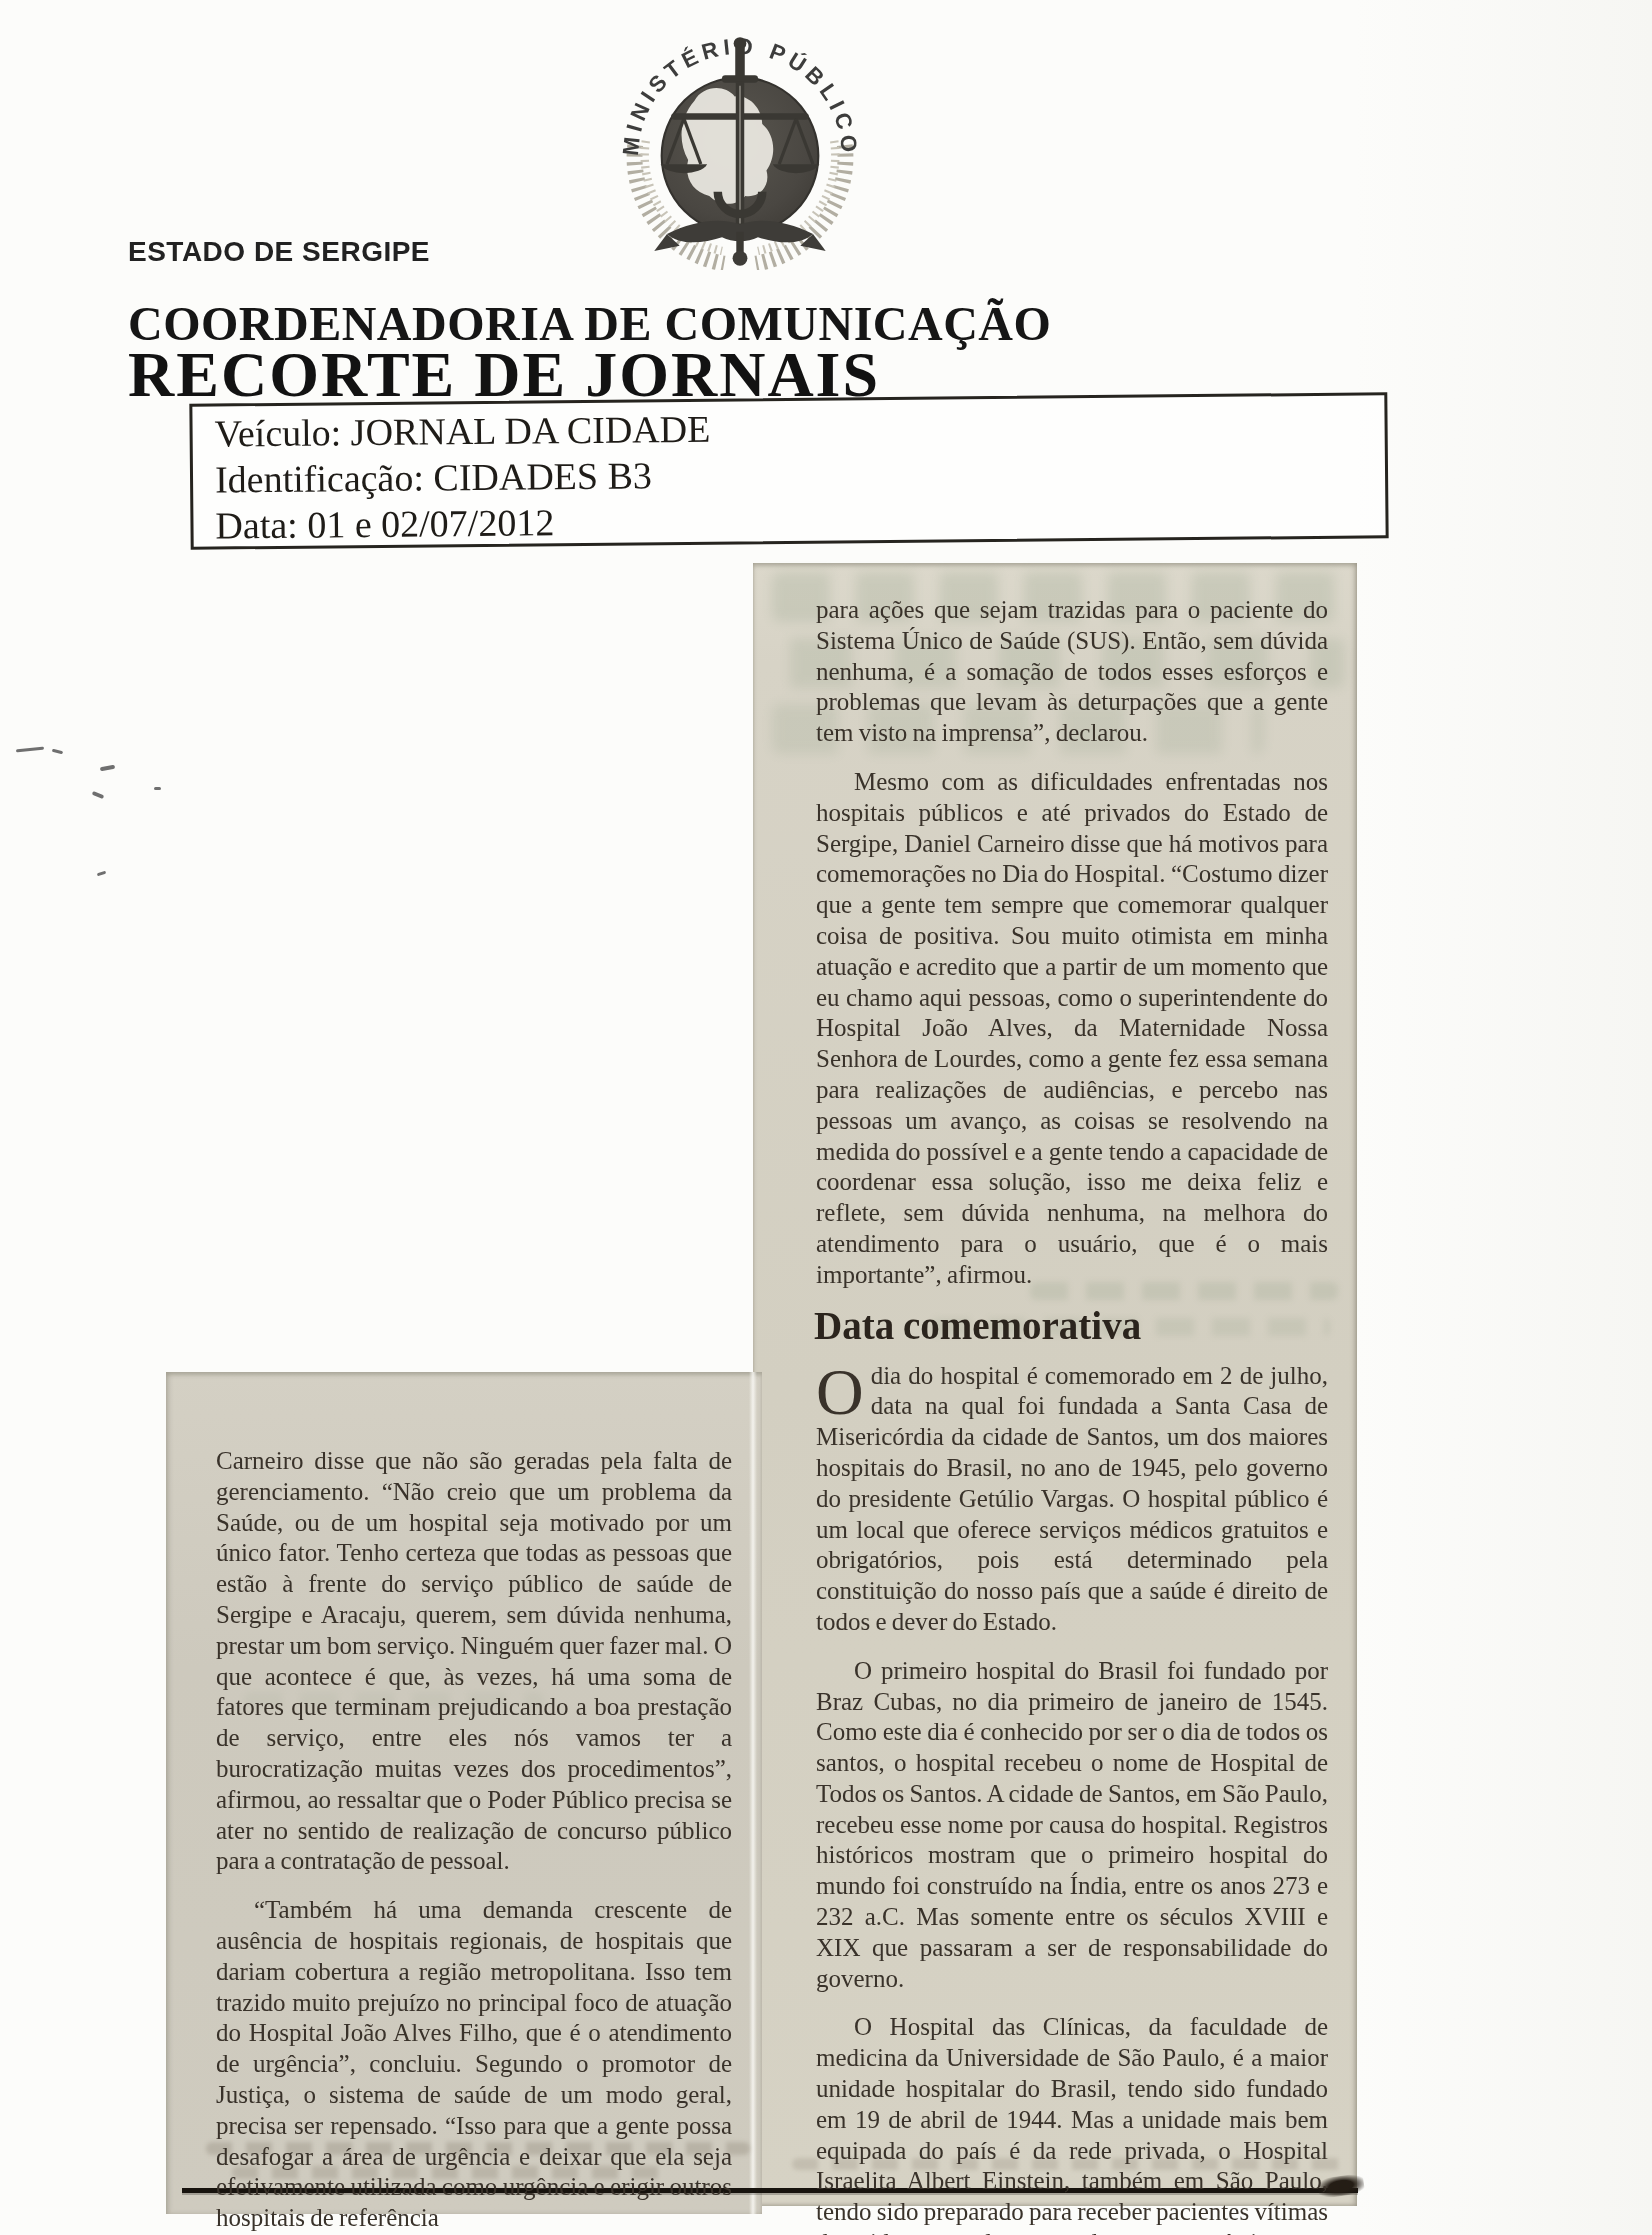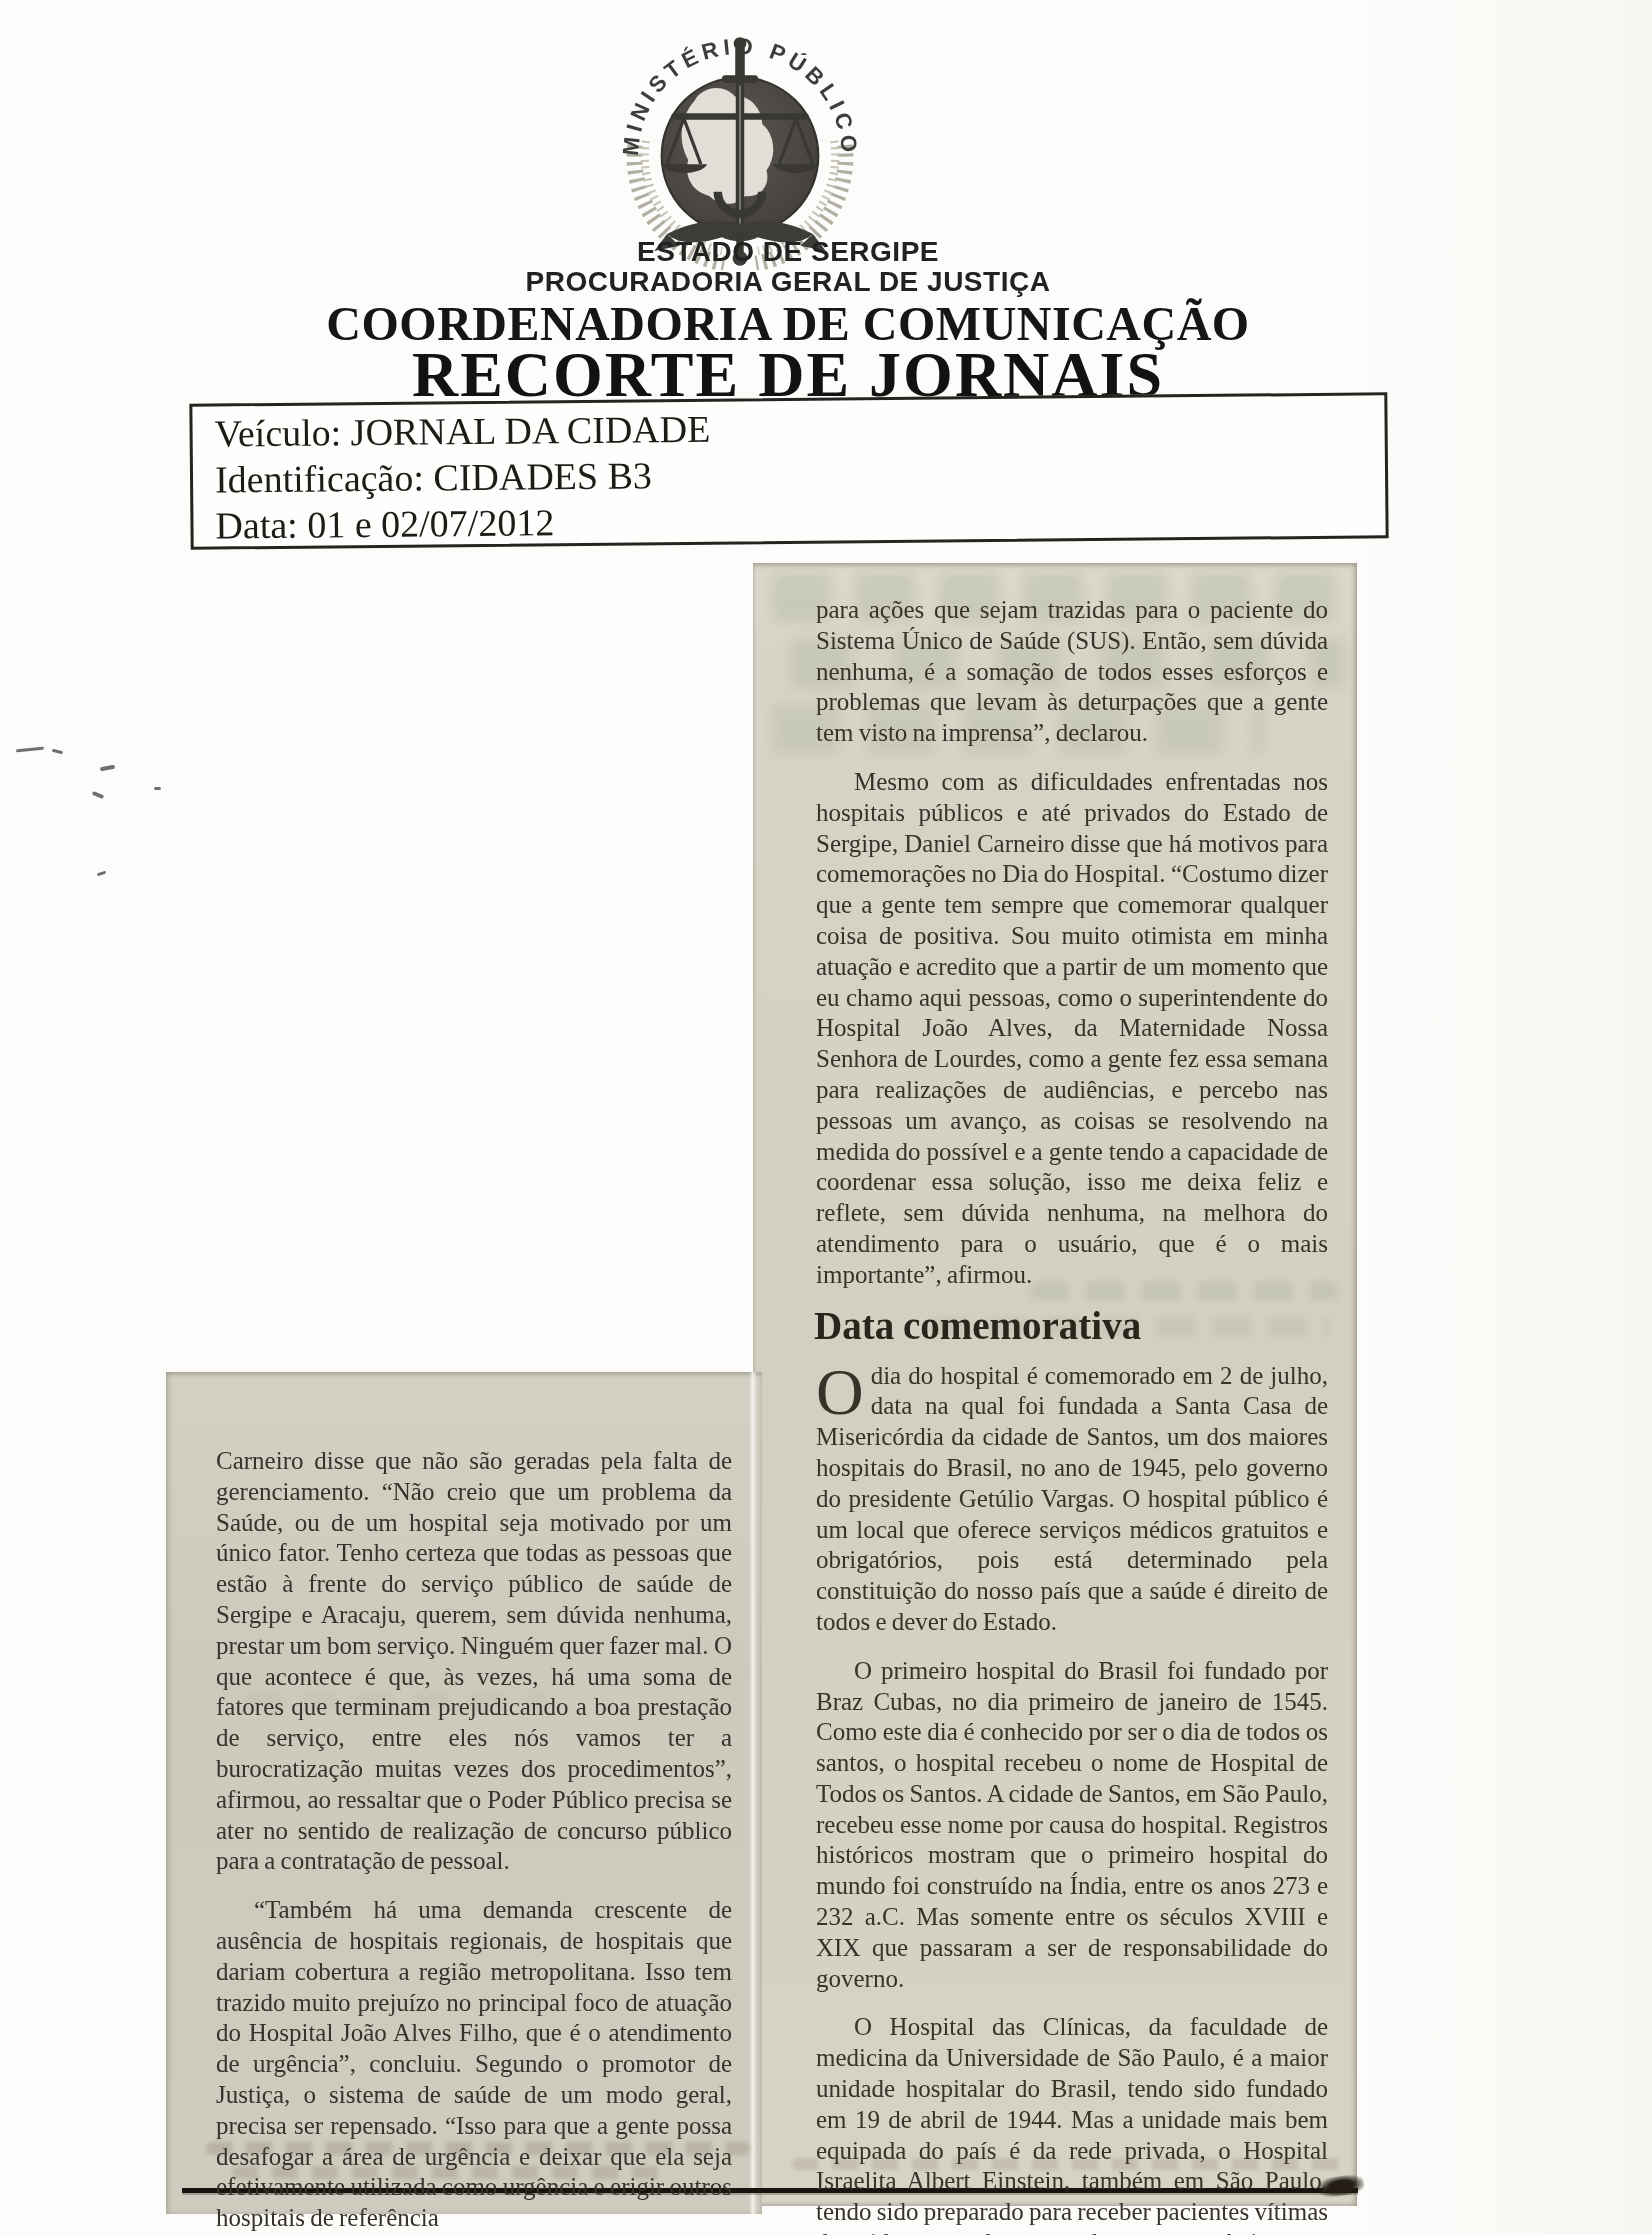--- a/index.html
+++ b/index.html
@@ -7,21 +7,21 @@
   .page{
     position:relative;
     width:1652px;height:2235px;
     margin:0 auto;
     background:linear-gradient(90deg,#fcfcfa 0%,#fcfcfa 82%,#f6f6f3 100%);
     overflow:hidden;
     font-family:"Liberation Serif",serif;
   }
   
   .logo-wrap{position:absolute;left:618px;top:16px;width:244px;height:232px;}
-  .header-block{position:absolute;left:138px;width:1300px;text-align:center;color:#1c1c1c;}
+  .header-block{position:absolute;left:128px;width:1300px;text-align:left;color:#1c1c1c;}
   .org-line{font-family:"Liberation Sans",sans-serif;font-weight:700;font-size:28px;letter-spacing:.5px;color:#222;}
   .org1{top:236px;}
   .org2{top:266px;}
   .dept-line{top:296px;font-family:"Liberation Serif",serif;font-weight:700;font-size:48px;letter-spacing:.5px;color:#161616;}
   .title-line{top:338px;font-family:"Liberation Serif",serif;font-weight:700;font-size:64px;letter-spacing:2px;color:#121212;}
   
   .info-box{
     position:absolute;left:190px;top:398px;width:1198px;height:146px;
     border:3px solid #26241f;background:rgba(255,255,255,.6);
     transform:rotate(-0.55deg);
@@ -113,21 +113,20 @@
 
       <path d="M 46 206 C 70 194 96 190 115 197 C 134 190 160 194 184 206 C 172 217 150 215 132 209 C 122 214 108 214 98 209 C 80 215 58 217 46 206 Z" fill="#3e3c38"></path>
       <path d="M 46 206 L 34 222 L 58 217 Z" fill="#3e3c38"></path>
       <path d="M 184 206 L 196 222 L 172 217 Z" fill="#3e3c38"></path>
       <rect x="111.5" y="204" width="7" height="20" fill="#3a3833"></rect>
       <circle cx="115" cy="229" r="7" fill="#3e3c38"></circle>
     </svg>
   </div>
 
   <div class="header-block org-line org1 abs">ESTADO DE SERGIPE</div>
-  <div class="header-block org-line org2 abs">PROCURADORIA GERAL DE JUSTIÇA</div>
   <div class="header-block dept-line abs">COORDENADORIA DE COMUNICAÇÃO</div>
   <div class="header-block title-line abs">RECORTE DE JORNAIS</div>
 
   <div class="info-box">
     <div>Veículo: JORNAL DA CIDADE</div>
     <div>Identificação: CIDADES B3</div>
     <div>Data: 01 e 02/07/2012</div>
   </div>
 
   <div class="right-clip"></div>

